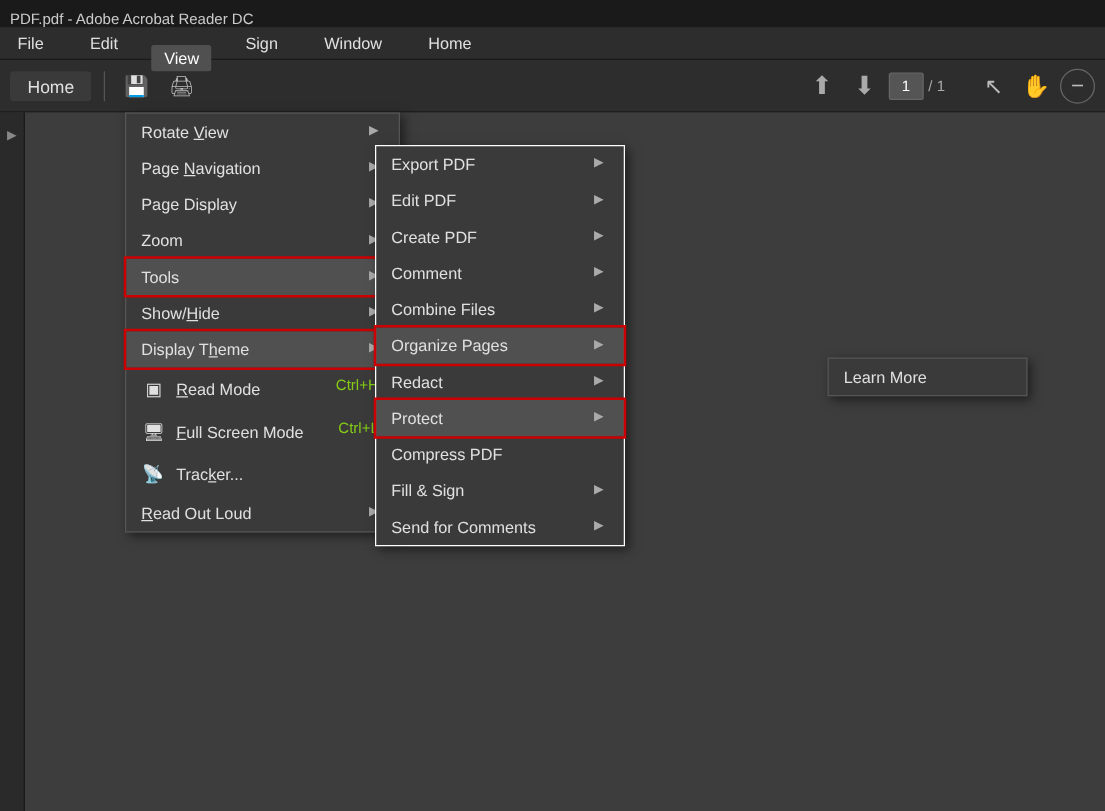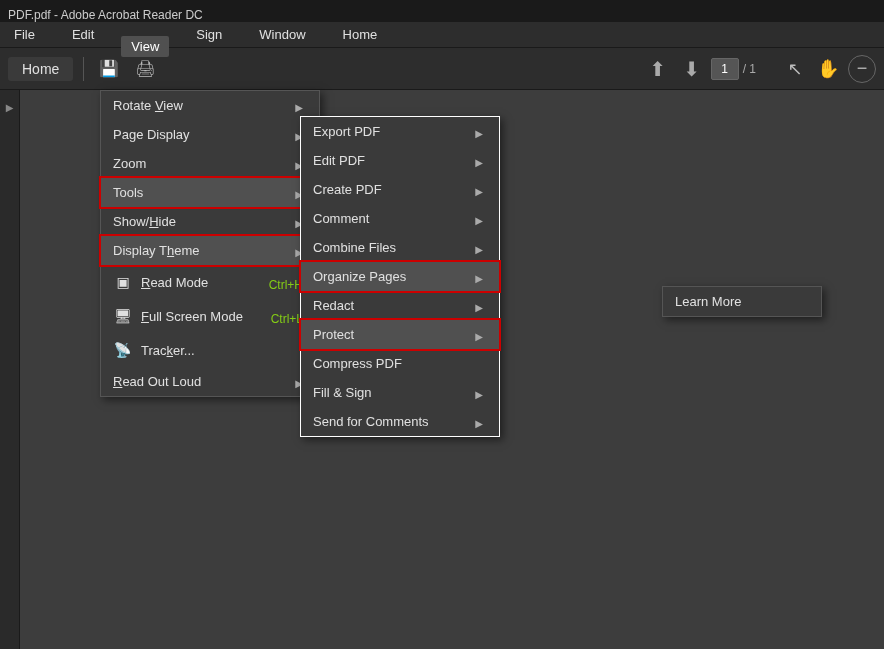--- a/index.html
+++ b/index.html
@@ -143,21 +143,21 @@
       background: #3a3a3a;
       border: 1px solid #555;
       min-width: 220px;
       box-shadow: 3px 3px 8px rgba(0,0,0,0.5);
       pointer-events: all;
       z-index: 100;
     }
 
     .menu-row {
       display: flex;
-      align-items: flex-end;
+      align-items: flex-start;
       padding: 7px 16px 7px 12px;
       cursor: pointer;
       color: #e0e0e0;
       font-size: 13px;
       position: relative;
       justify-content: space-between;
     }
     .menu-row-left {
       display: flex;
       align-items: center;
@@ -272,20 +272,24 @@
 
   <div class="content-area">
 
     <div class="view-menu-dropdown">
 
       <div class="menu-row">
         <span>Rotate <u>V</u>iew</span>
         <span class="chevron-right">▶</span>
       </div>
       <div class="menu-row">
+        <span>Page <u>N</u>avigation</span>
+        <span class="chevron-right">▶</span>
+      </div>
+      <div class="menu-row">
         <span>Page Display</span>
         <span class="chevron-right">▶</span>
       </div>
       <div class="menu-row">
         <span>Zoom</span>
         <span class="chevron-right">▶</span>
       </div>
 
       <div class="menu-row tools-row-highlighted">
         <span>Tools</span>

